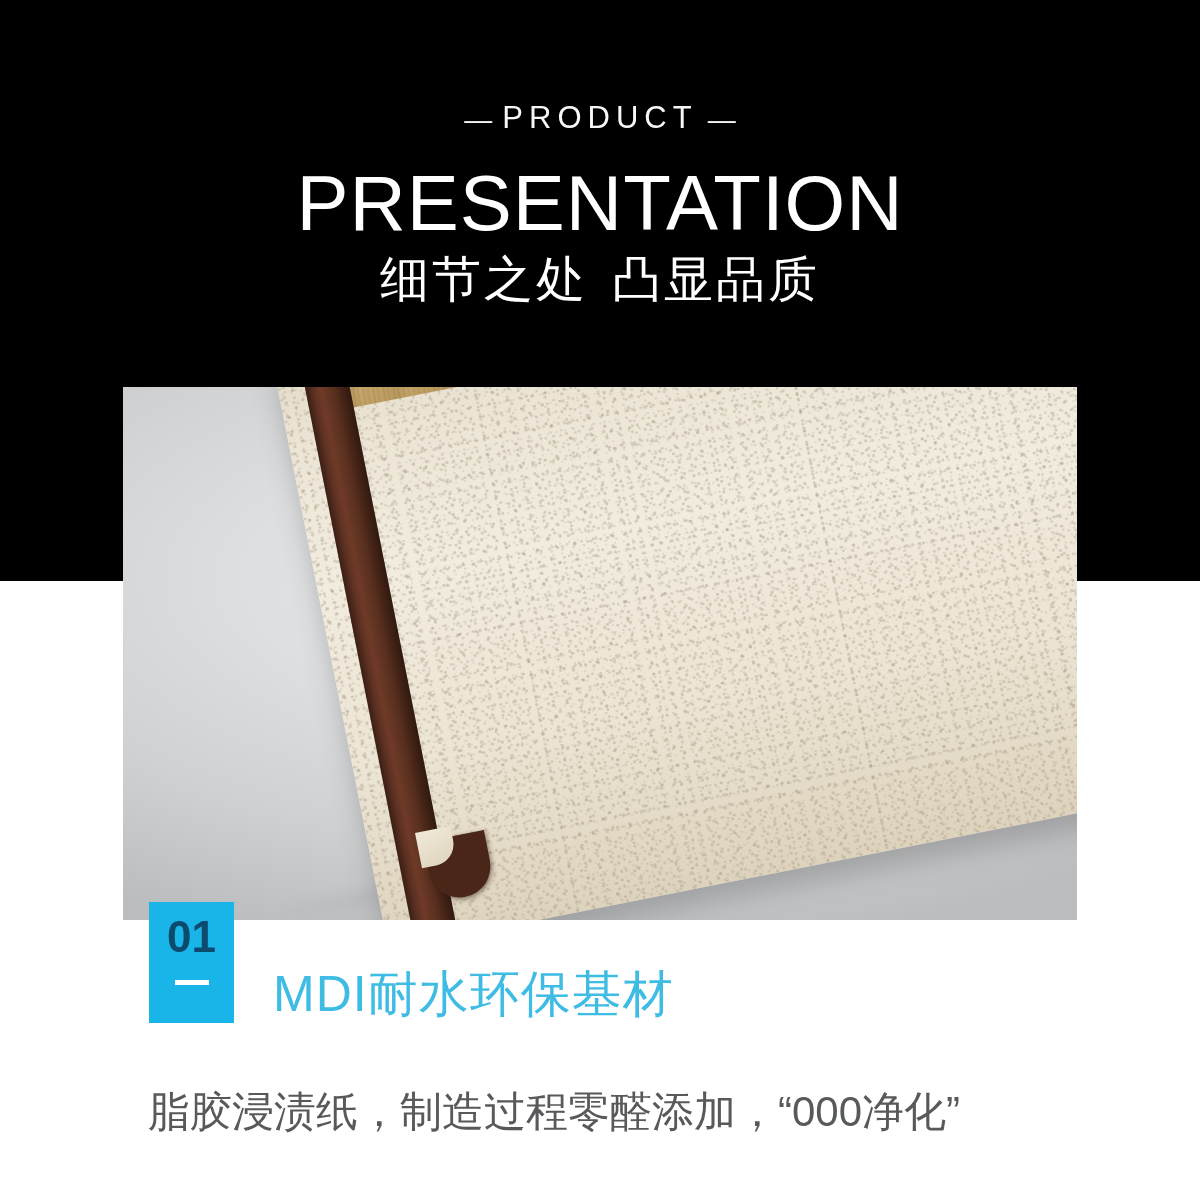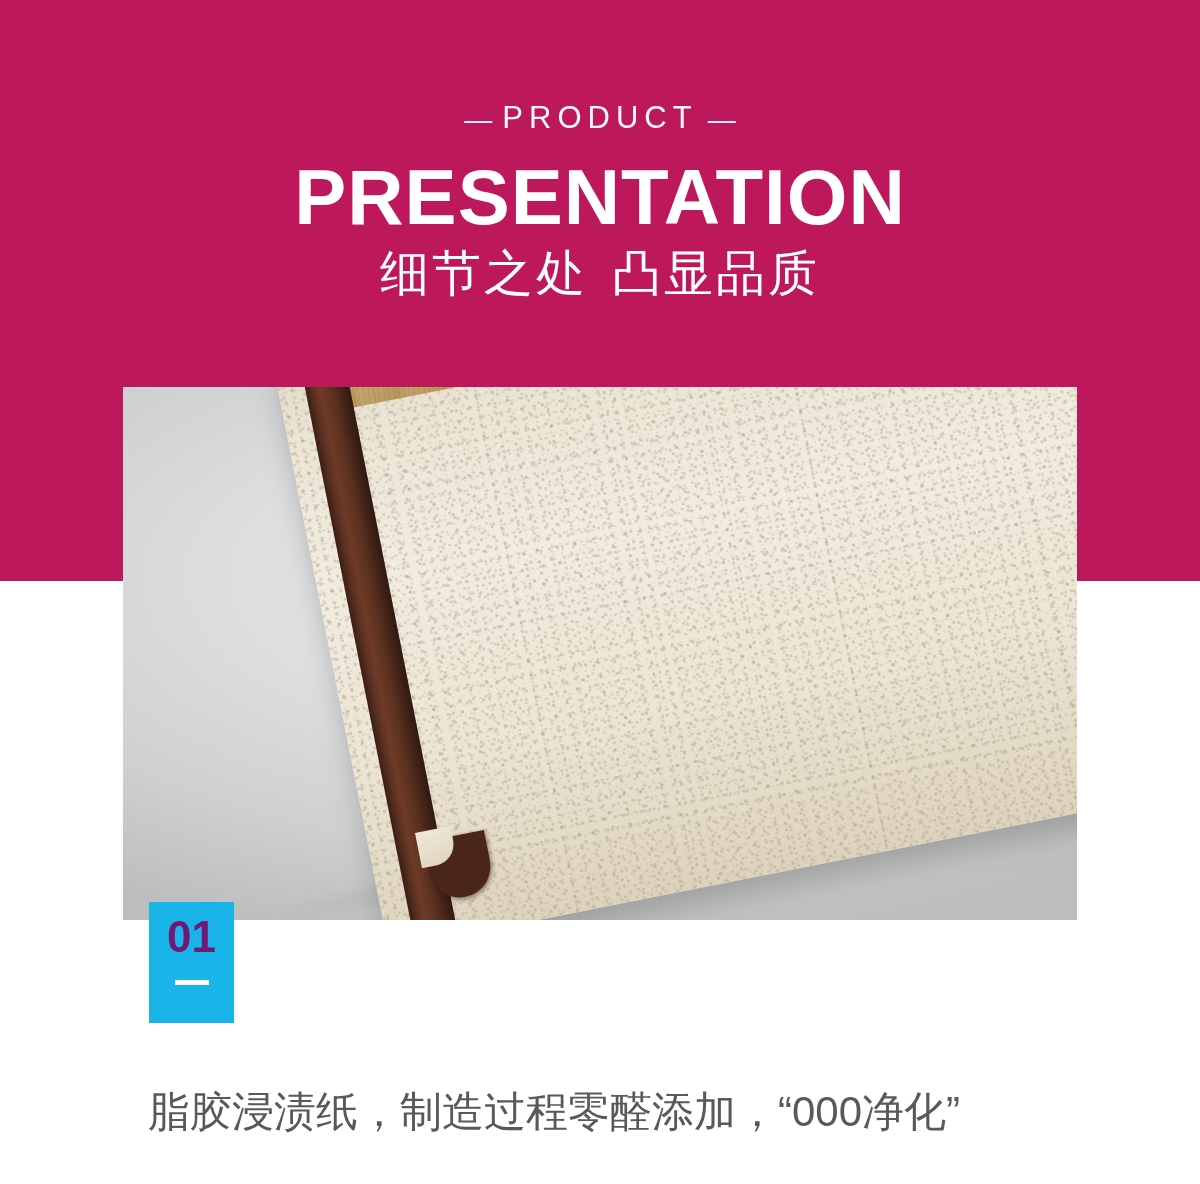--- a/index.html
+++ b/index.html
@@ -23,21 +23,21 @@
     background: #ffffff;
   }
 
   
   .banner {
     position: absolute;
     left: 0;
     top: 0;
     width: 1200px;
     height: 581px;
-    background: #be185d;
+    background: #000000;
   }
 
   .banner-inner {
     position: absolute;
     left: 0;
     top: 0;
     width: 1200px;
     text-align: center;
   }
 
@@ -53,24 +53,24 @@
   }
   .eyebrow .dash {
     display: inline-block;
     letter-spacing: 0;
     padding: 0 10px;
     font-size: 28px;
     vertical-align: middle;
   }
 
   .headline {
-    margin-top: 12px;
+    margin-top: 18px;
     font-size: 78px;
     line-height: 90px;
-    font-weight: 700;
+    font-weight: 400;
     color: #ffffff;
     letter-spacing: 1px;
     white-space: nowrap;
   }
 
   .subhead {
     margin-top: 0px;
     font-size: 49px;
     line-height: 62px;
     font-weight: 400;
@@ -239,21 +239,21 @@
   }
 
   
   .badge {
     position: absolute;
     left: 149px;
     top: 902px;
     width: 85px;
     height: 121px;
     background: #1ab5e8;
-    color: #701a75;
+    color: #0c4a6e;
     box-sizing: border-box;
     padding-top: 10px;
     text-align: center;
     z-index: 5;
   }
   .badge-num {
     font-size: 44px;
     line-height: 50px;
     font-weight: 700;
     letter-spacing: 0px;
@@ -321,18 +321,19 @@
       <div class="notch"></div>
       <div class="notch-lip"></div>
     </div>
   </div>
 
   <div class="badge">
     <div class="badge-num">01</div>
     <div class="badge-rule"></div>
   </div>
 
+  <div class="section-title">MDI耐水环保基材</div>
 
   <div class="body-copy">
     <p>脂胶浸渍纸，制造过程零醛添加，“000净化”</p>
   </div>
 
 </div>
 
 </body></html>

